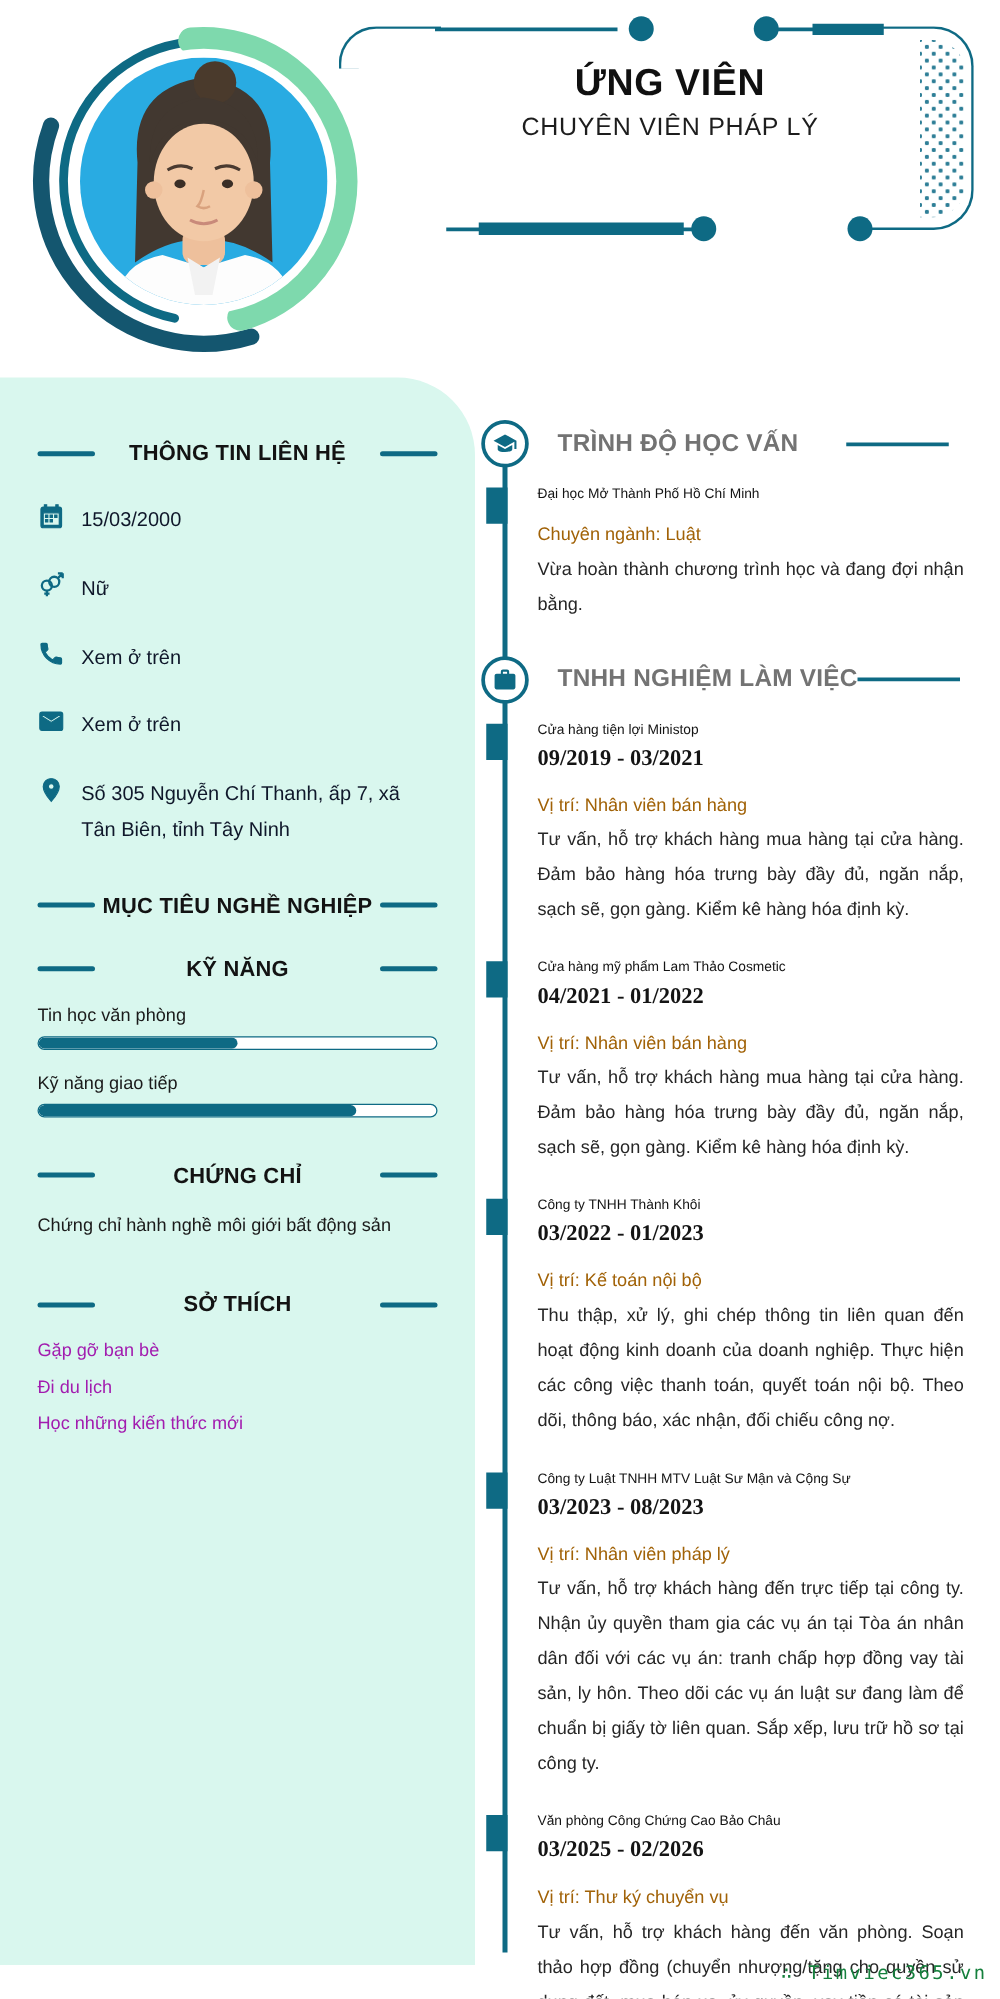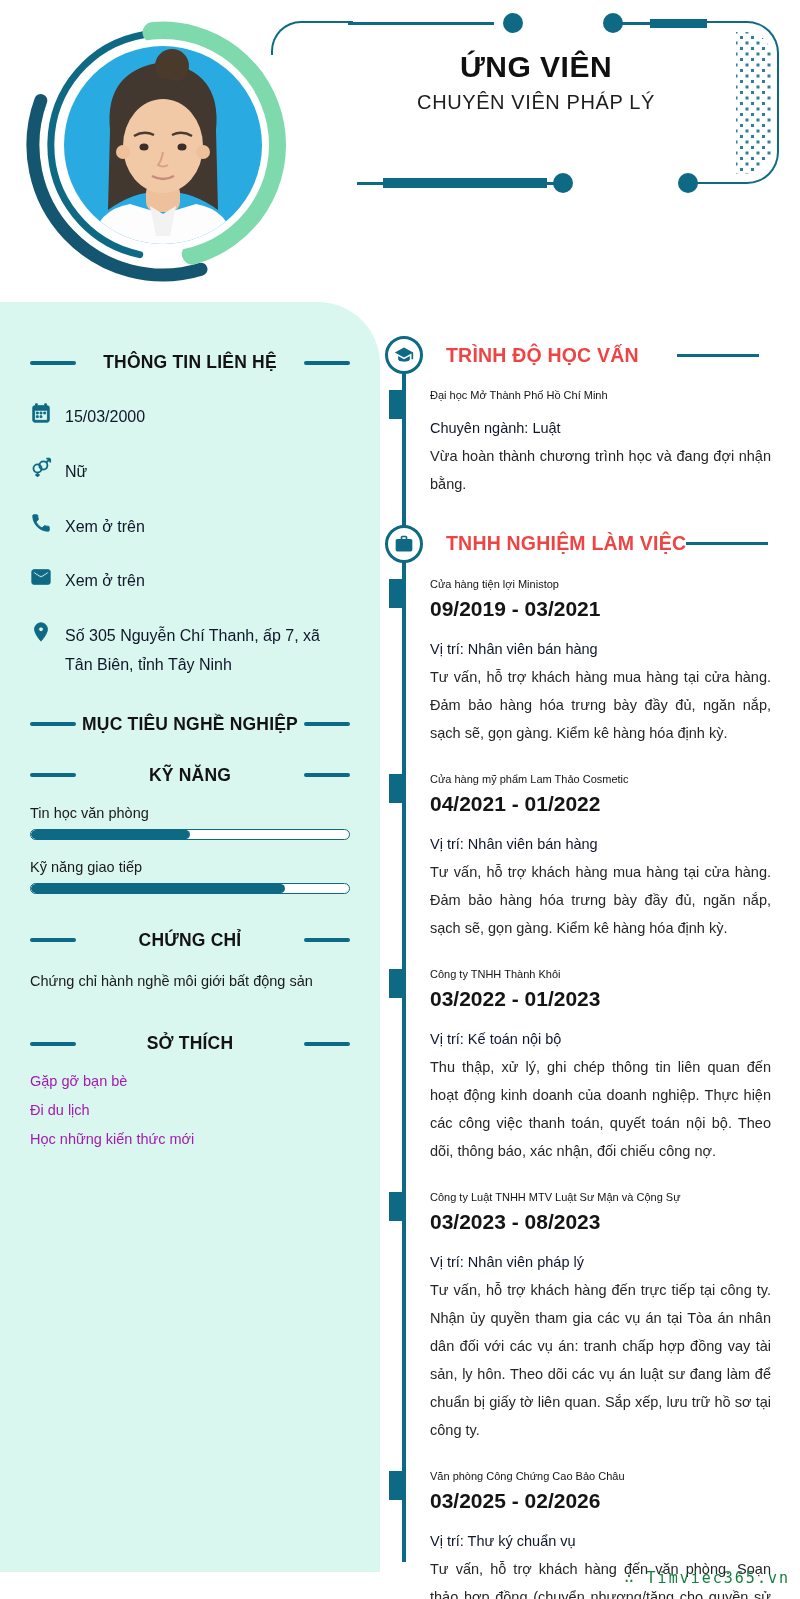--- a/index.html
+++ b/index.html
@@ -56,29 +56,29 @@
   .hobby-item { font-size:14.5px; color:#a21caf; line-height:2.0; }
 
   
   .right-col { position:absolute; left:383px; top:336px; width:402px; }
   .timeline { position:absolute; left:19px; top:26px; width:4px; height:1200px; background:#0e6a84; }
 
   .col-heading { display:flex; align-items:center; position:relative; margin-bottom:13px; }
   .icon-badge { width:38px; height:38px; border:3px solid #0e6a84; border-radius:50%; background:#fff;
                 display:flex; align-items:center; justify-content:center; flex:none; margin-left:2px; z-index:1; }
   .icon-badge svg { width:20px; height:20px; fill:#0e6a84; }
-  .col-heading h2 { margin-left:23px; font-size:19.5px; font-weight:800; color:#ef4444; letter-spacing:.2px; white-space:nowrap; }
+  .col-heading h2 { margin-left:23px; font-size:19.5px; font-weight:800; color:#737373; letter-spacing:.2px; white-space:nowrap; }
   .head-line { margin-left:auto; margin-right:26px; width:82px; height:3px; background:#0e6a84; flex:none; }
 
   .entry { position:relative; margin-left:47px; width:341px; margin-bottom:23px; }
   .entry .marker { position:absolute; left:-41px; top:3px; width:17px; height:29px; background:#0e6a84; }
   .entry h3 { font-size:11px; font-weight:normal; color:#141414; line-height:1.55; }
-  .entry .period { font-size:21px; font-weight:bold; color:#141414; line-height:1.55; }
+  .entry .period { font-size:18px; font-weight:bold; color:#141414; line-height:1.55;font-family:Liberation Serif, serif; }
   .entry .body { margin-top:11px; }
-  .entry .position { font-size:14.5px; color:#0f172a; line-height:1.9; }
+  .entry .position { font-size:14.5px; color:#a16207; line-height:1.9; }
   .entry .desc { font-size:14.5px; color:#262626; line-height:1.93; text-align:justify; }
   .edu-section { margin-bottom:26px; }
 
   
   .watermark { position:absolute; right:10px; bottom:12px; font-family:"DejaVu Sans Mono",monospace;
                font-size:15px; color:#15803d; letter-spacing:2px; }
 </style>
 </head>
 <body>
 
@@ -306,21 +306,21 @@
           <div class="position">Vị trí: Nhân viên pháp lý</div>
           <p class="desc">Tư vấn, hỗ trợ khách hàng đến trực tiếp tại công ty. Nhận ủy quyền tham gia các vụ án tại Tòa án nhân dân đối với các vụ án: tranh chấp hợp đồng vay tài sản, ly hôn. Theo dõi các vụ án luật sư đang làm để chuẩn bị giấy tờ liên quan. Sắp xếp, lưu trữ hồ sơ tại công ty.</p>
         </div>
       </div>
 
       <div class="entry">
         <div class="marker"></div>
         <h3>Văn phòng Công Chứng Cao Bảo Châu</h3>
         <div class="period">03/2025 - 02/2026</div>
         <div class="body">
-          <div class="position">Vị trí: Thư ký chuẩn vụ</div>
+          <div class="position">Vị trí: Thư ký chuyển vụ</div>
           <p class="desc">Tư vấn, hỗ trợ khách hàng đến văn phòng. Soạn thảo hợp đồng (chuyển nhượng/tặng cho quyền sử dụng đất, mua bán xe, ủy quyền, vay tiền có tài sản đảm bảo). Scan và kiểm tra hồ sơ lưu trước khi vào kho.</p>
         </div>
       </div>
     </section>
   </main>
 
   <div class="watermark">∴ Timviec365.vn</div>
 </div>
 
 </body></html>

